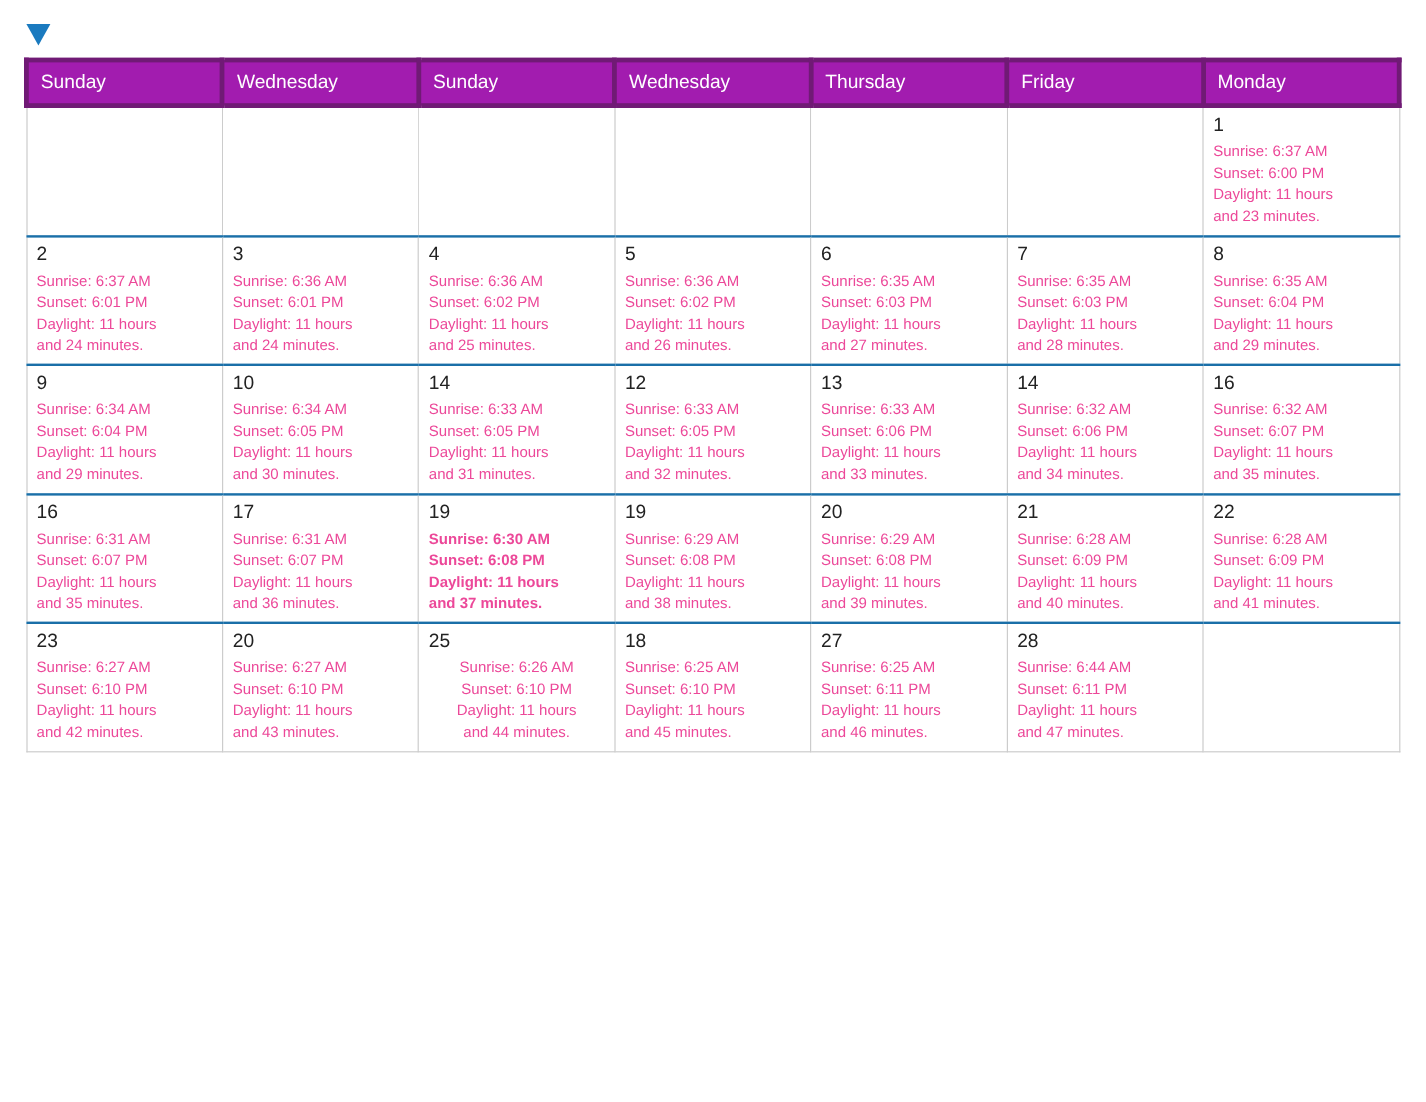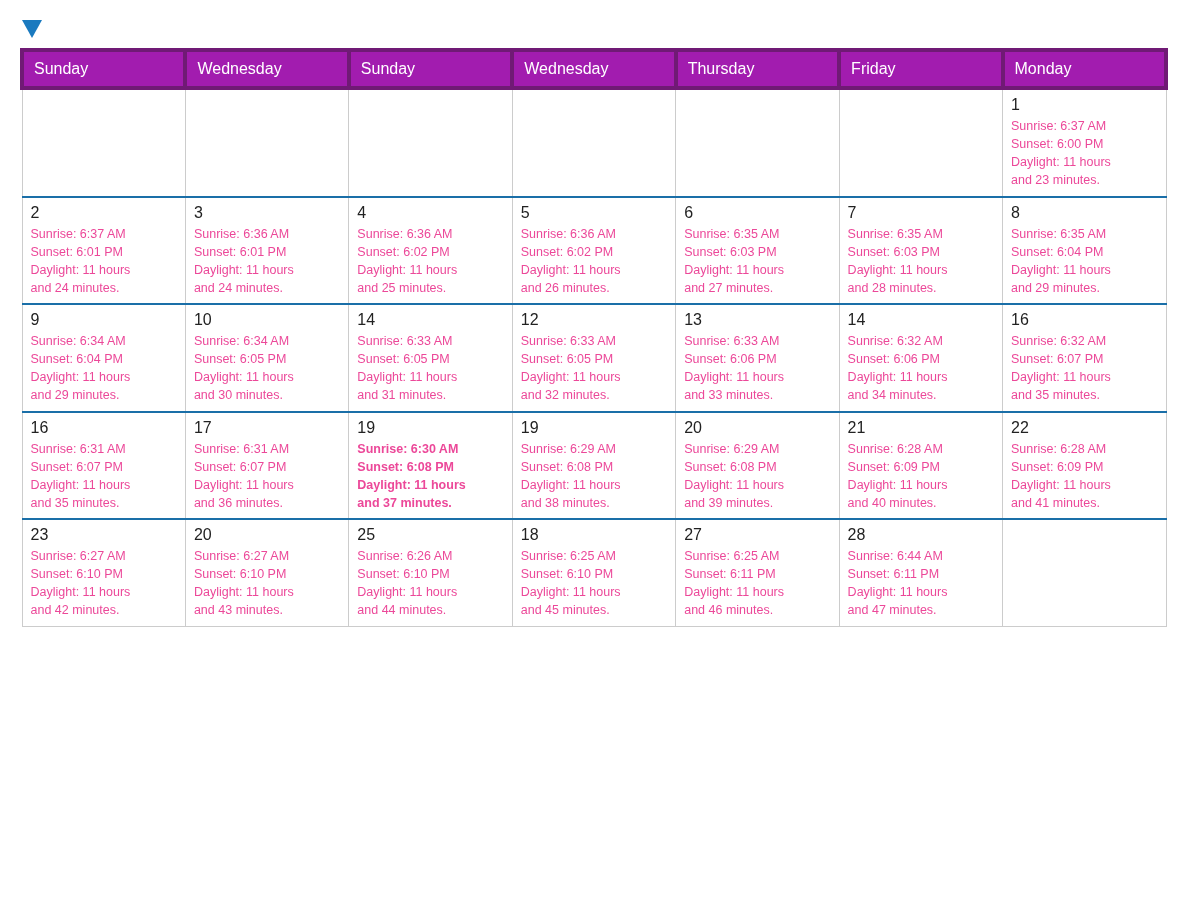--- a/index.html
+++ b/index.html
@@ -315,21 +315,21 @@
         </td>
         <td>
           <span class="day-number">20</span>
           <div class="day-info" style="white-space: pre-line;">Sunrise: 6:27 AM
 Sunset: 6:10 PM
 Daylight: 11 hours
 and 43 minutes.</div>
         </td>
         <td>
           <span class="day-number">25</span>
-          <div class="day-info" style="white-space: pre-line;">Sunrise: 6:26 AM
+          <div class="day-info" style="white-space: pre-line; text-align: center;">Sunrise: 6:26 AM
 Sunset: 6:10 PM
 Daylight: 11 hours
 and 44 minutes.</div>
         </td>
         <td>
           <span class="day-number">18</span>
           <div class="day-info" style="white-space: pre-line;">Sunrise: 6:25 AM
 Sunset: 6:10 PM
 Daylight: 11 hours
 and 45 minutes.</div>

